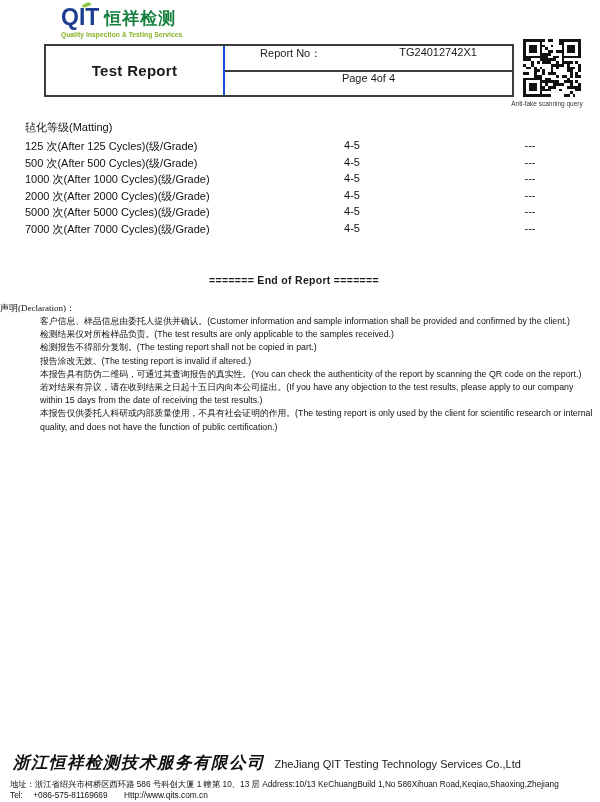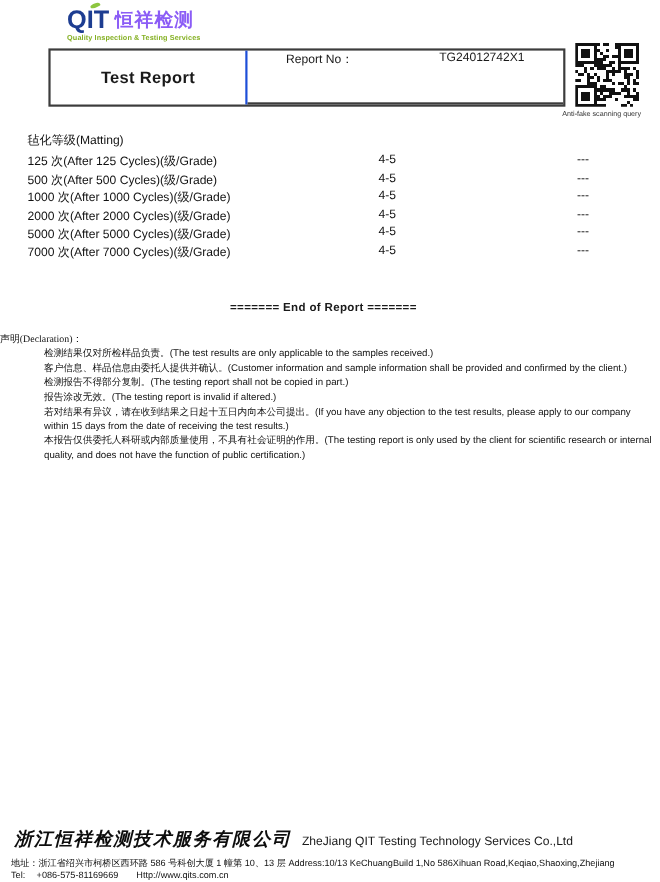--- a/index.html
+++ b/index.html
@@ -6,21 +6,21 @@
   .page {
     position:relative; width:600px; height:802px; background:#ffffff;
     font-family:"Liberation Sans", sans-serif; color:#1a1a1a; overflow:hidden;
   }
   
   .logo { position:absolute; left:14px; top:6px;margin-left:47px; }
   .logo-row { position:relative; display:flex; align-items:flex-end; gap:5px; }
   .logo-acronym { font-size:23px; font-weight:800; color:#1d3d91; letter-spacing:0px; line-height:1; }
   .leaf-accent { position:absolute; left:21px; top:-3px; width:9px; height:4px;
     background:#8dc63f; border-radius:60% 90% 10% 90%; transform:rotate(-28deg); }
-  .logo-cn { font-size:17px; font-weight:bold; color:#8b5cf6; line-height:1.1; letter-spacing:1px; }
+  .logo-cn { font-size:17px; font-weight:bold; color:#15803d; line-height:1.1; letter-spacing:1px; }
   .logo-tagline { font-size:6.6px; font-weight:bold; color:#84b022; margin-top:2px; letter-spacing:0.1px; }
   
   .header-table { position:absolute; left:44px; top:44px; width:470px; height:53px;
     border:2px solid #3c3c3c; display:flex; box-sizing:border-box; background:#fff; }
   .ht-left { width:177px; border-right:2px solid #1d4ed8; display:flex; align-items:center;
     justify-content:center; font-size:15px; font-weight:bold; letter-spacing:0.3px; }
   .ht-right { flex:1; display:flex; flex-direction:column; }
   .ht-row { flex:1; display:flex; justify-content:center; font-size:11px;gap:36px; }
   .ht-row-top { border-bottom:2px solid #3c3c3c; }
   .ht-gap { width:6px; }
@@ -66,20 +66,23 @@
     <div class="logo-tagline">Quality Inspection &amp; Testing Services</div>
   </div>
 
   <div class="header-table">
     <div class="ht-left">Test Report</div>
     <div class="ht-right">
       <div class="ht-row ht-row-top">
         <span>Report No：</span>
         <span class="ht-gap"></span>
         <span>TG24012742X1</span>
+      </div>
+      <div class="ht-row">
+        <span>Page 4of 4</span>
       </div>
     </div>
   </div>
 
   <div class="qr">
     <svg id="qr-svg" viewBox="0 0 21 21" shape-rendering="crispEdges">
         <rect x="0" y="0" width="1" height="1" fill="#111"></rect>
         <rect x="1" y="0" width="1" height="1" fill="#111"></rect>
         <rect x="2" y="0" width="1" height="1" fill="#111"></rect>
         <rect x="3" y="0" width="1" height="1" fill="#111"></rect>
@@ -338,24 +341,25 @@
   <div class="result-row" style="top:222px">
     <span class="r-label">7000 次(After 7000 Cycles)(级/Grade)</span>
     <span class="r-value">4-5</span>
     <span class="r-req">---</span>
   </div>
 
   <div class="end-line">======= End of Report =======</div>
 
   <div class="decl-heading">声明(Declaration)：</div>
   <div class="decl-items">
+    <div>客户信息、样品信息由委托人提供并确认。(Customer information and sample information shall be provided and confirmed by the client.)</div>
     <div>检测结果仅对所检样品负责。(The test results are only applicable to the samples received.)</div>
-    <div>客户信息、样品信息由委托人提供并确认。(Customer information and sample information shall be provided and confirmed by the client.)</div>
     <div>检测报告不得部分复制。(The testing report shall not be copied in part.)</div>
     <div>报告涂改无效。(The testing report is invalid if altered.)</div>
+    <div>本报告具有防伪二维码，可通过其查询报告的真实性。(You can check the authenticity of the report by scanning the QR code on the report.)</div>
     <div>若对结果有异议，请在收到结果之日起十五日内向本公司提出。(If you have any objection to the test results, please apply to our company within 15 days from the date of receiving the test results.)</div>
     <div>本报告仅供委托人科研或内部质量使用，不具有社会证明的作用。(The testing report is only used by the client for scientific research or internal quality, and does not have the function of public certification.)</div>
   </div>
 
   <div class="footer-company">
     <span class="fc-cn">浙江恒祥检测技术服务有限公司</span>
     <span class="fc-en">ZheJiang QIT Testing Technology Services Co.,Ltd</span>
   </div>
   <div class="footer-address">
     <span>地址：浙江省绍兴市柯桥区西环路 586 号科创大厦 1 幢第 10、13 层</span>

